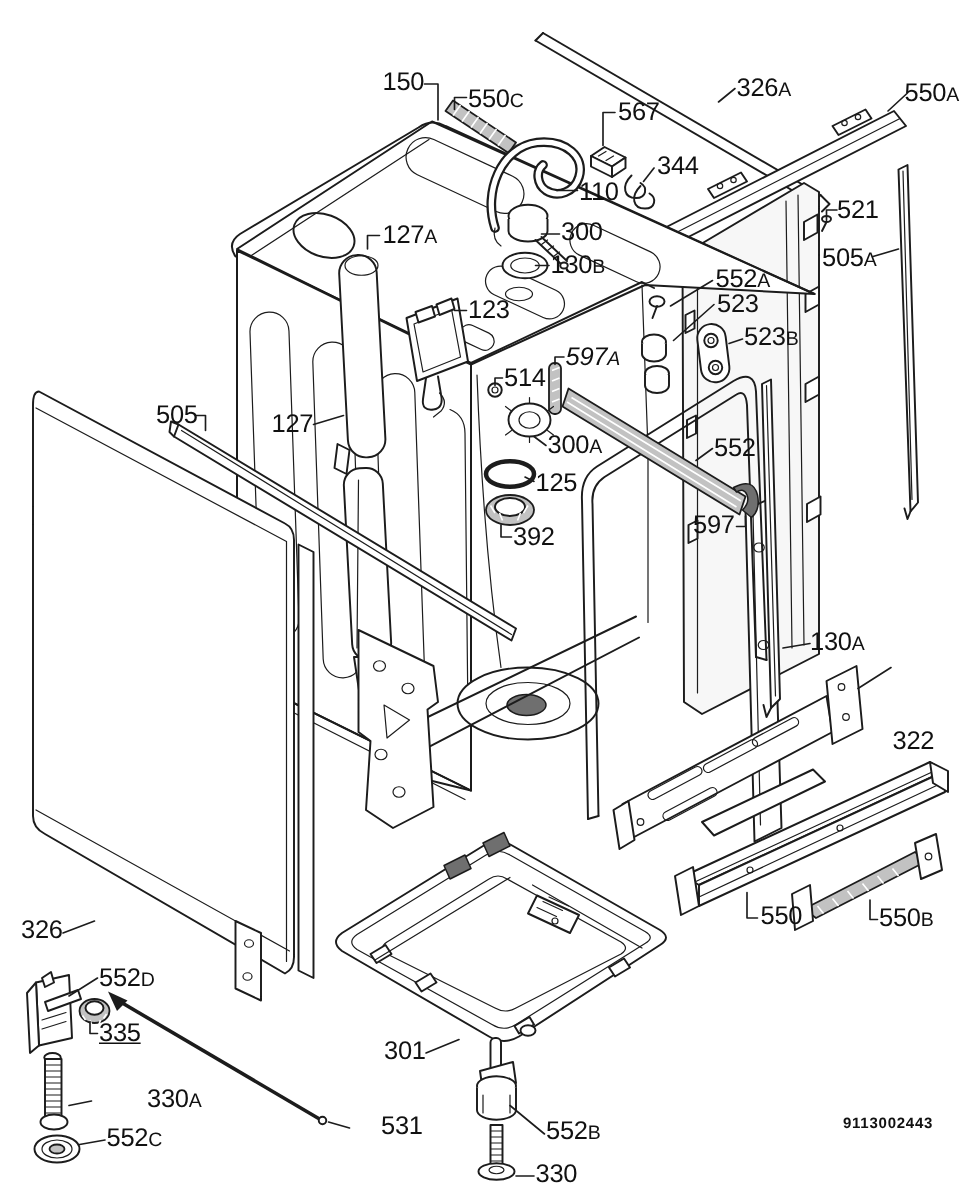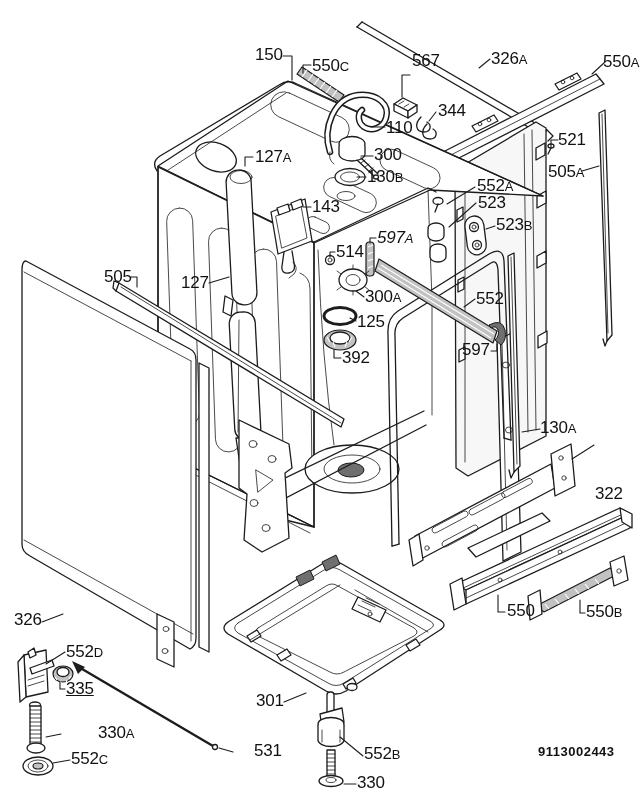--- a/index.html
+++ b/index.html
@@ -3,21 +3,21 @@
 <meta charset="utf-8">
 <style>
   html,body{margin:0;padding:0;background:#fff;}
   #stage{position:relative;width:640px;height:800px;background:#fff;overflow:hidden;
          font-family:"Liberation Sans", sans-serif;}
   #art{position:absolute;left:0;top:0;}
   #label-layer{position:absolute;left:0;top:0;width:640px;height:800px;pointer-events:none;}
   .plabel{position:absolute;color:#111;font-size:17px;font-weight:400;white-space:nowrap;
           line-height:1;letter-spacing:-0.2px;}
   .plabel .sfx{font-size:13px;}
-  .docnum{position:absolute;color:#111;font-size:13px;font-weight:bold;letter-spacing:0.5px;}
+  .docnum{position:absolute;color:#111;font-size:10px;font-weight:bold;letter-spacing:0.5px;margin-left:24px;}
   svg *{vector-effect:non-scaling-stroke;}
   .ln{fill:none;stroke:#1c1c1c;stroke-width:1.3;stroke-linecap:round;stroke-linejoin:round;}
   .lnthin{fill:none;stroke:#1c1c1c;stroke-width:0.8;stroke-linecap:round;stroke-linejoin:round;}
   .fw{fill:#fff;stroke:#1c1c1c;stroke-width:1.3;stroke-linejoin:round;}
   .fl{fill:#f7f7f7;stroke:#1c1c1c;stroke-width:1.3;stroke-linejoin:round;}
   .gry{fill:#c2c2c2;stroke:#1c1c1c;stroke-width:1.2;stroke-linejoin:round;}
   .drk{fill:#6f6f6f;stroke:#1c1c1c;stroke-width:1;stroke-linejoin:round;}
   .ldr{fill:none;stroke:#1c1c1c;stroke-width:1.1;stroke-linecap:round;stroke-linejoin:round;}
   .wht{fill:none;stroke:#fff;stroke-width:1.1;}
 </style>
@@ -376,29 +376,29 @@
     <path d="M505,612 L498,612 L498,595"></path>
     <path d="M585,613 L580,613 L580,600"></path>
   </g>
 </svg>
 
 <div id="label-layer">
       <div class="plabel" style="left: 255px; top: 46px;"><span class="num">150</span></div>
       <div class="plabel" style="left: 312px; top: 57px;"><span class="num">550</span><span class="sfx">C</span></div>
       <div class="plabel" style="left: 491px; top: 50px;"><span class="num">326</span><span class="sfx">A</span></div>
       <div class="plabel" style="left: 603px; top: 53px;"><span class="num">550</span><span class="sfx">A</span></div>
-      <div class="plabel" style="left: 412px; top: 52px;"><span class="num">567</span></div>
+      <div class="plabel" style="left: 412px; top: 66px;"><span class="num">567</span></div>
       <div class="plabel" style="left: 438px; top: 102px; text-align: center;"><span class="num">344</span></div>
       <div class="plabel" style="left: 386px; top: 119px;"><span class="num">110</span></div>
       <div class="plabel" style="left: 374px; top: 146px;"><span class="num">300</span></div>
       <div class="plabel" style="left: 367px; top: 168px; text-align: center;"><span class="num">130</span><span class="sfx">B</span></div>
       <div class="plabel" style="left: 558px; top: 131px;"><span class="num">521</span></div>
       <div class="plabel" style="left: 548px; top: 163px;"><span class="num">505</span><span class="sfx">A</span></div>
       <div class="plabel" style="left: 255px; top: 148px;"><span class="num">127</span><span class="sfx">A</span></div>
-      <div class="plabel" style="left: 312px; top: 198px;"><span class="num">143</span></div>
+      <div class="plabel" style="left: 312px; top: 198px;"><span class="num">123</span></div>
       <div class="plabel" style="left: 477px; top: 177px;"><span class="num">552</span><span class="sfx">A</span></div>
       <div class="plabel" style="left: 478px; top: 194px;"><span class="num">523</span></div>
       <div class="plabel" style="left: 496px; top: 216px;"><span class="num">523</span><span class="sfx">B</span></div>
       <div class="plabel" style="left: 377px; top: 229px; font-style: italic;"><span class="num">597</span><span class="sfx">A</span></div>
       <div class="plabel" style="left: 336px; top: 243px;"><span class="num">514</span></div>
       <div class="plabel" style="left: 104px; top: 268px;"><span class="num">505</span></div>
       <div class="plabel" style="left: 181px; top: 274px;"><span class="num">127</span></div>
       <div class="plabel" style="left: 365px; top: 288px;"><span class="num">300</span><span class="sfx">A</span></div>
       <div class="plabel" style="left: 476px; top: 290px;"><span class="num">552</span></div>
       <div class="plabel" style="left: 357px; top: 313px;"><span class="num">125</span></div>

